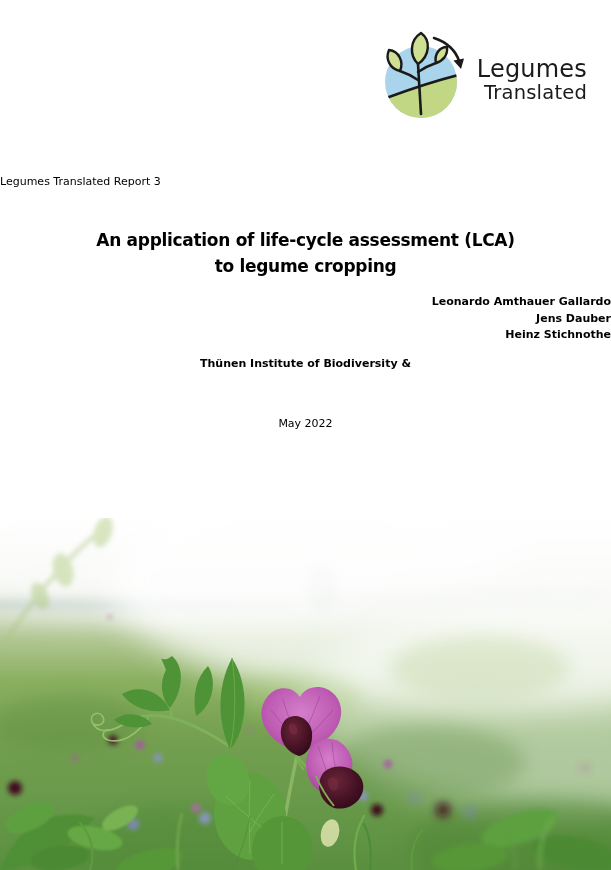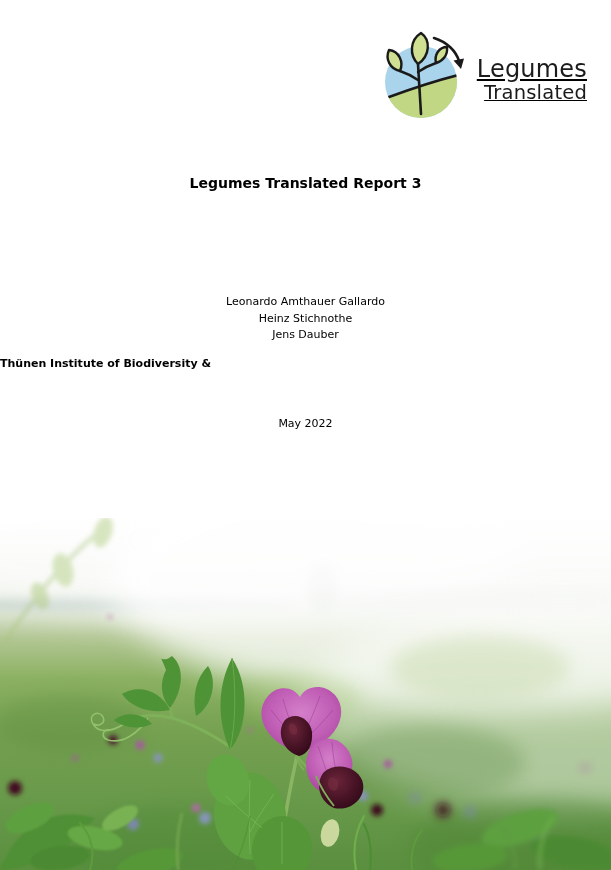--- a/index.html
+++ b/index.html
@@ -1,33 +1,33 @@
 <!DOCTYPE html>
 <html><head>
 <meta charset="utf-8">
 <style>
   html,body{margin:0;padding:0;background:#fff;}
   .page{
     position:relative;width:611px;height:870px;background:#ffffff;overflow:hidden;
     font-family:"DejaVu Sans","Liberation Sans",sans-serif;color:#000;
   }
   
-  .logo{position:absolute;top:30px;right:24px;display:flex;align-items:center;gap:12px;text-decoration:underline;}
+  .logo{position:absolute;top:30px;right:24px;display:flex;align-items:center;gap:12px;}
   .logo-mark{width:88px;height:92px;display:block;}
   .logo-text{display:flex;flex-direction:column;justify-content:center;color:#1b1b1b;margin-top:6px;}
   .logo-text .l1{font-size:24px;line-height:26px;letter-spacing:.2px;}
   .logo-text .l2{font-size:19.5px;line-height:21px;letter-spacing:.2px;text-align:right;}
   
-  .series-title{position:absolute;top:175px;left:0;right:0;text-align:center;
-    font-size:14px;font-weight:bold;letter-spacing:0;}
+  .series-title{position:absolute;top:175px;left:0;right:0;
+    font-size:11px;font-weight:normal;letter-spacing:0;}
   .main-title{position:absolute;top:227px;left:0;right:0;text-align:center;
     font-size:17px;font-weight:bold;line-height:26px;letter-spacing:-.3px;}
-  .authors{position:absolute;top:294px;left:0;right:0;text-align:center;
-    font-size:11px;font-weight:normal;line-height:16.5px;}
-  .affiliation{position:absolute;top:356px;left:0;right:0;
+  .authors{position:absolute;top:294px;left:0;right:0;text-align:right;
+    font-size:11px;font-weight:bold;line-height:16.5px;}
+  .affiliation{position:absolute;top:356px;left:0;right:0;text-align:center;
     font-size:11px;font-weight:bold;line-height:16px;}
   .pub-date{position:absolute;top:417px;left:0;right:0;text-align:center;
     font-size:11px;font-weight:normal;}
   
   .photo{position:absolute;left:0;bottom:0;width:611px;height:352px;}
   .photo svg{display:block;}
 </style>
 </head>
 <body>
 
@@ -55,25 +55,29 @@
       <polygon points="84,39 76.5,30.5 87,28.5" fill="#1a1a1a"></polygon>
     </svg>
     <div class="logo-text">
       <span class="l1">Legumes</span>
       <span class="l2">Translated</span>
     </div>
   </div>
 
   <div class="series-title">Legumes Translated Report 3</div>
 
+  <div class="main-title">
+    <div>An application of life-cycle assessment (LCA)</div>
+    <div>to legume cropping</div>
+  </div>
 
   <div class="authors">
     <div>Leonardo Amthauer Gallardo</div>
+    <div>Jens Dauber</div>
     <div>Heinz Stichnothe</div>
-    <div>Jens Dauber</div>
   </div>
 
   <div class="affiliation">
     <div>Thünen Institute of Biodiversity &amp;</div>
   </div>
 
   <div class="pub-date">May 2022</div>
 
   <div class="photo">
     <svg width="611" height="352" viewBox="0 0 611 352" aria-hidden="true">

